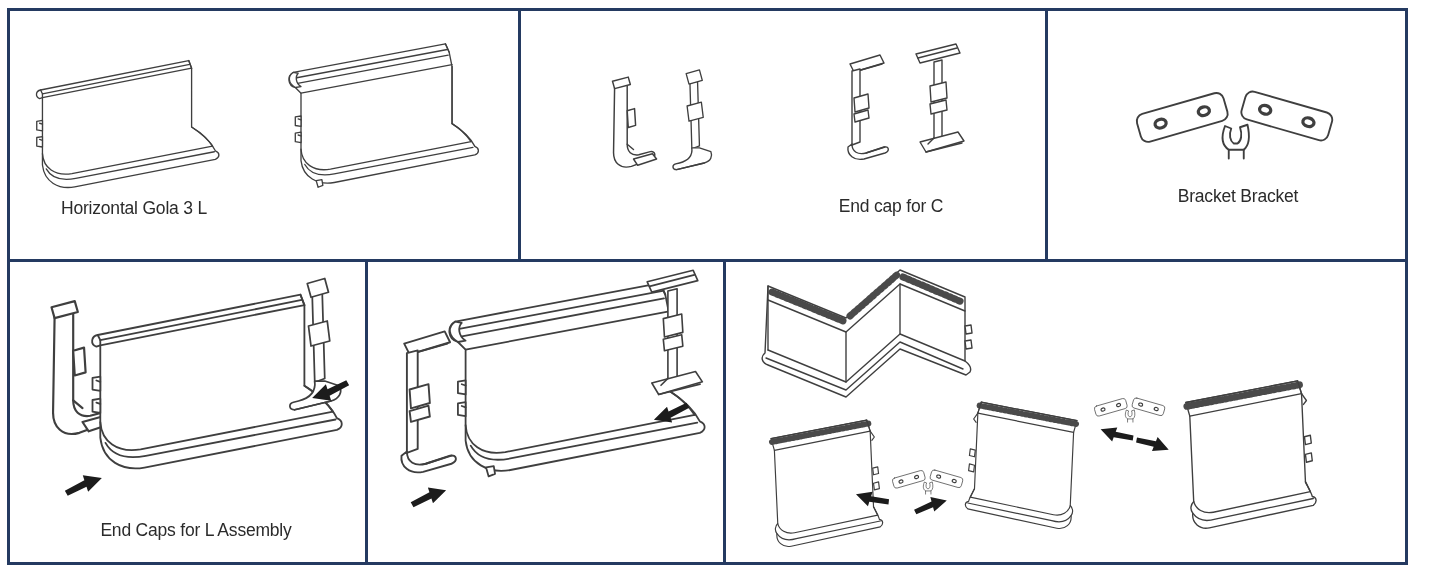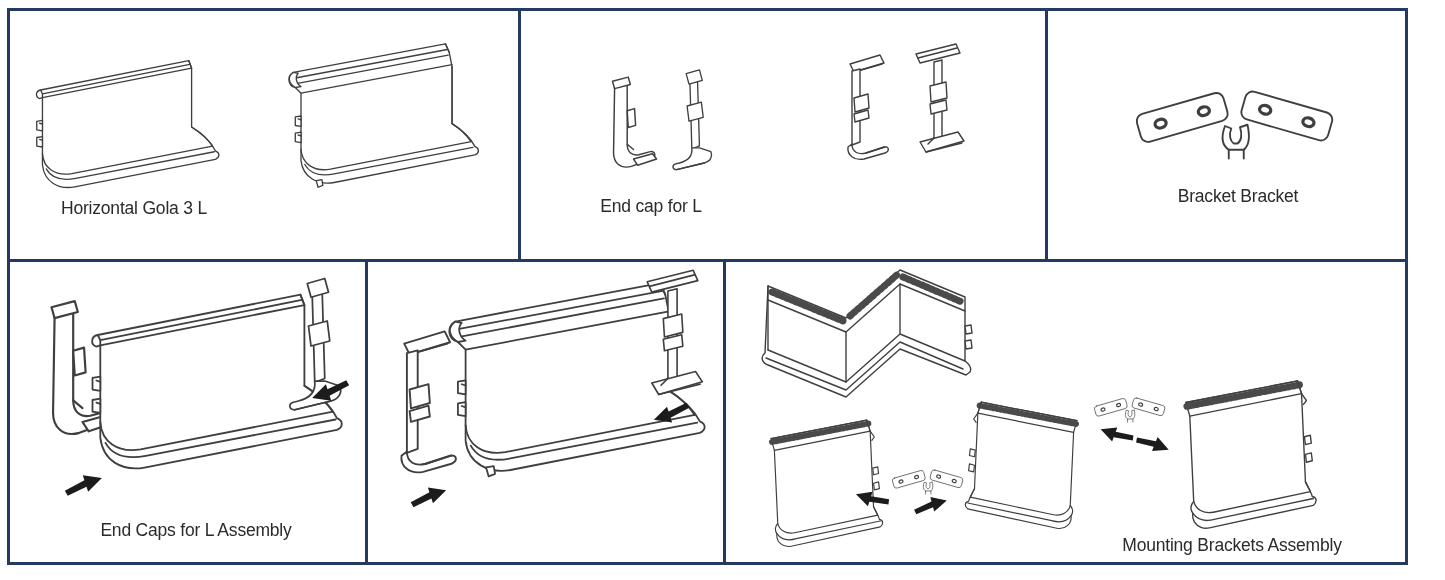--- a/index.html
+++ b/index.html
@@ -186,18 +186,17 @@
   </svg>
 
   <div class="panel" style="left:7px;top:8px;width:514px;height:254px"></div>
   <div class="panel" style="left:518px;top:8px;width:530px;height:254px"></div>
   <div class="panel" style="left:1045px;top:8px;width:363px;height:254px"></div>
   <div class="panel" style="left:7px;top:259px;width:361px;height:306px"></div>
   <div class="panel" style="left:365px;top:259px;width:361px;height:306px"></div>
   <div class="panel" style="left:723px;top:259px;width:685px;height:306px"></div>
 
   <div class="lbl" style="left:34px;top:198px;width:200px">Horizontal Gola 3 L</div>
-  <div class="lbl" style="left:551px;top:196px;width:200px">End cap for L</div>
+  <div class="lbl" style="left:791px;top:196px;width:200px">End cap for C</div>
   <div class="lbl" style="left:1138px;top:186px;width:200px">Bracket Bracket</div>
   <div class="lbl" style="left:71px;top:520px;width:250px">End Caps for L Assembly</div>
-  <div class="lbl" style="left:1107px;top:535px;width:250px">Mounting Brackets Assembly</div>
 
 </div>
 
 </body></html>

